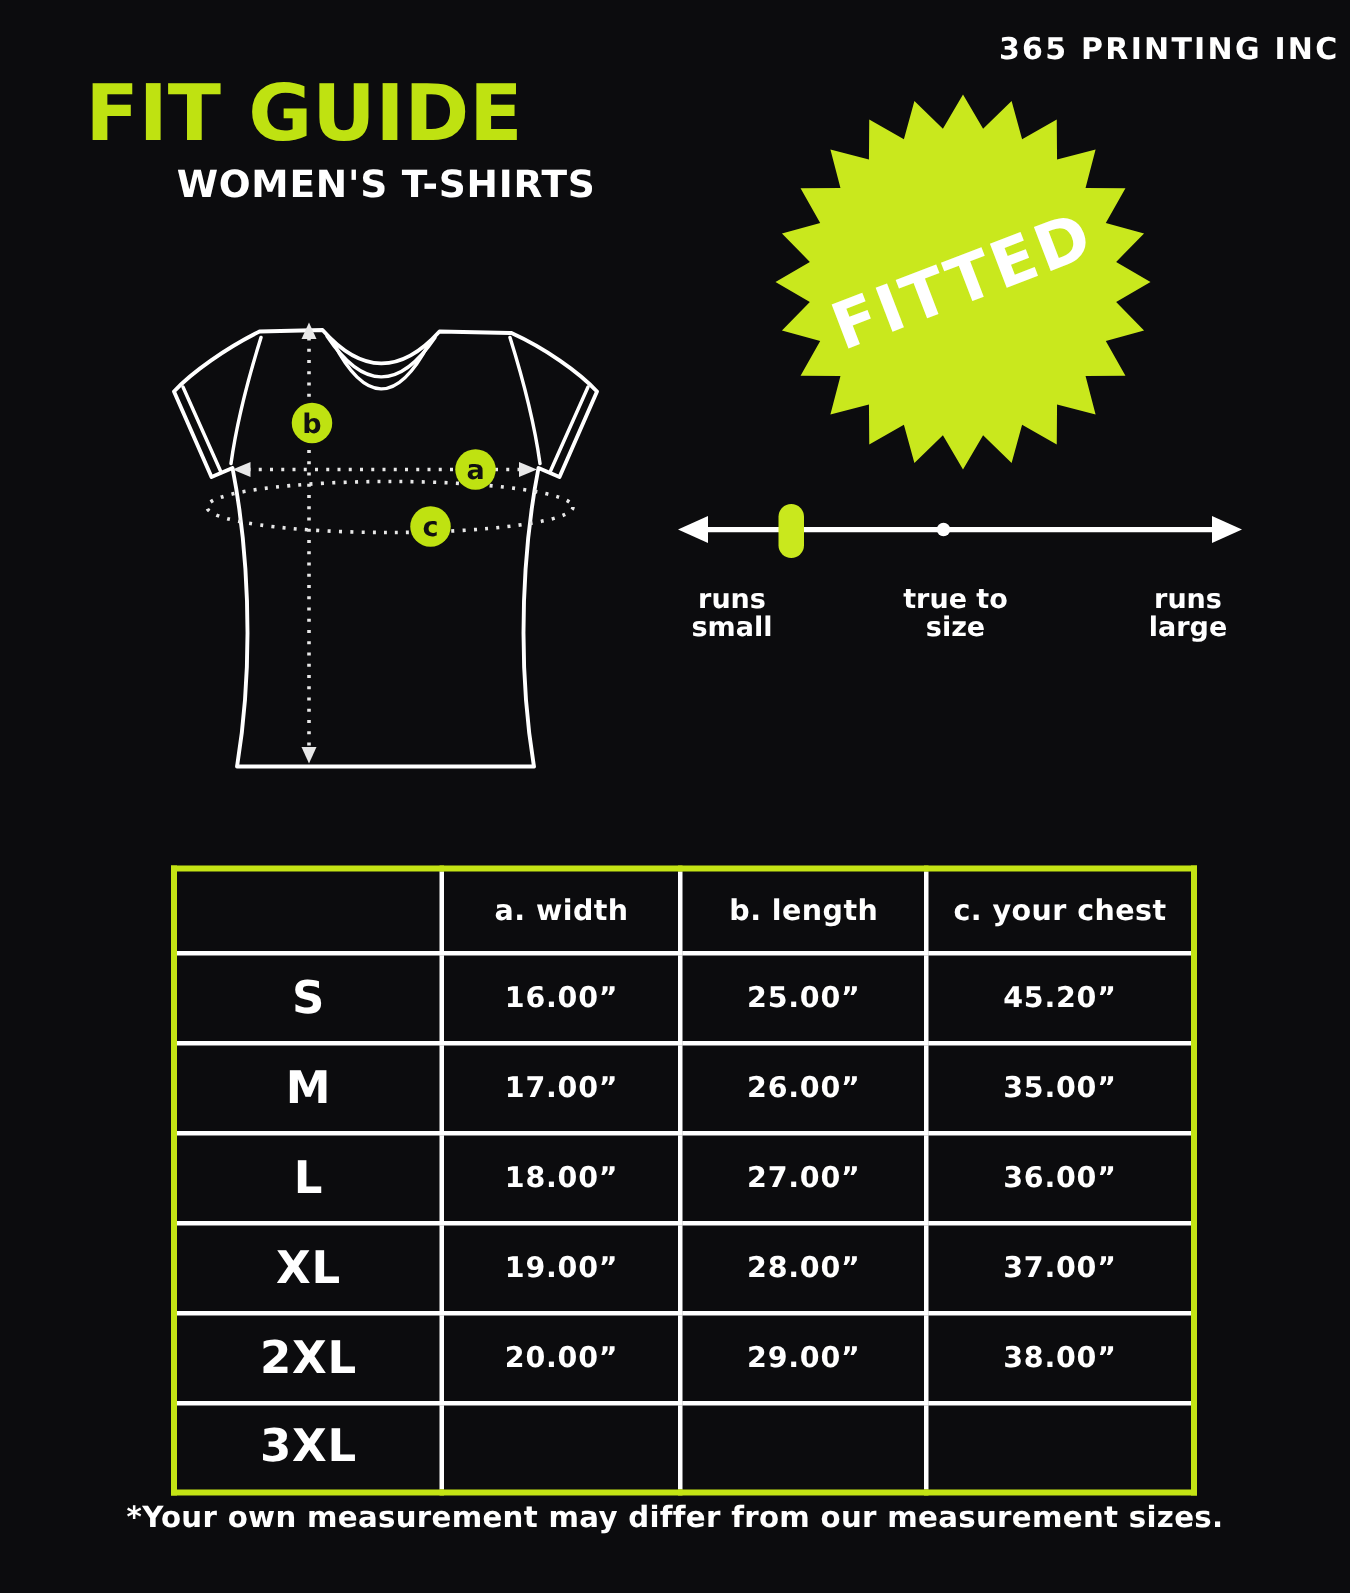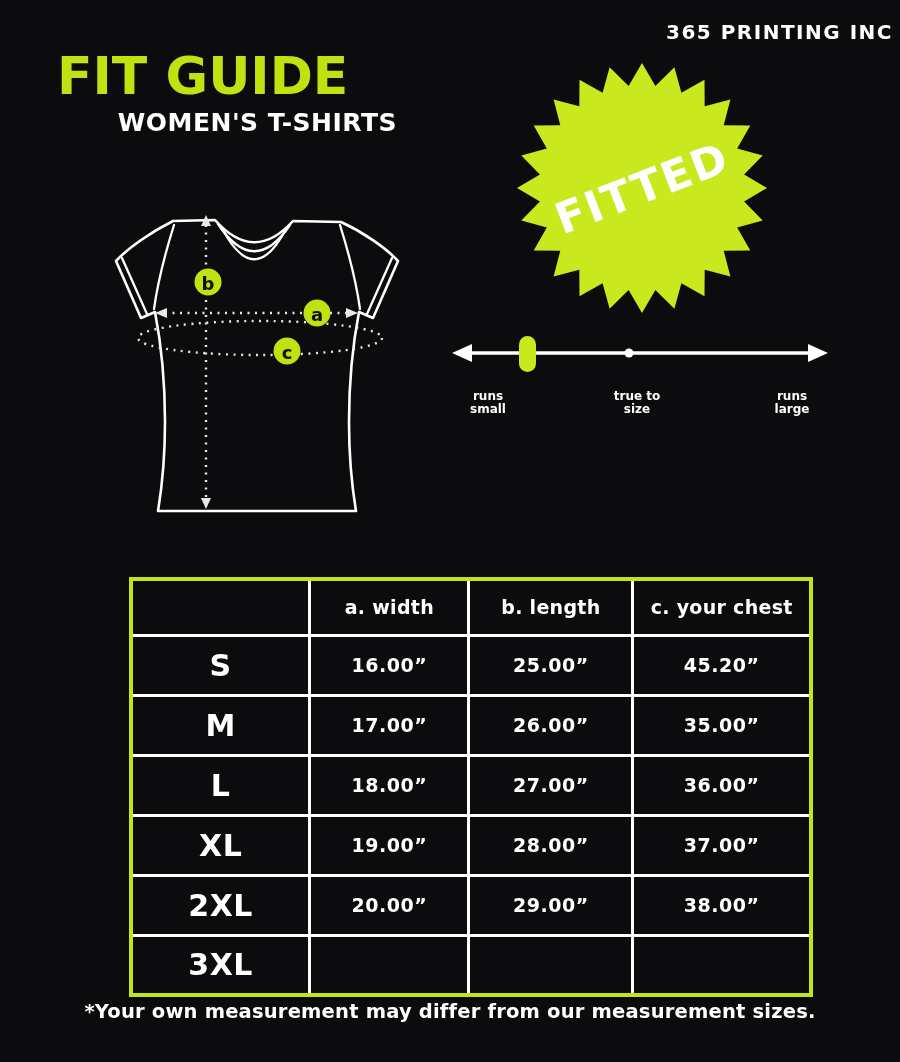--- a/index.html
+++ b/index.html
@@ -29,27 +29,27 @@
   
   .badge-svg{left:512px;top:58px;width:260px;height:260px;}
   .badge-text{font-size:43px;font-weight:bold;letter-spacing:2px;}
 
   
   .shirt-svg{left:108px;top:198px;width:300px;height:325px;}
   .marker-letter{font-size:18px;font-weight:bold;}
 
   
   .scale-svg{left:450px;top:335px;width:380px;height:42px;}
-  .scale-label{top:390px;font-size:12px;font-weight:bold;line-height:1.08;text-align:center;}
+  .scale-label{top:390px;font-size:18px;font-weight:bold;line-height:1.08;text-align:center;}
   .lbl-small{left:443px;width:90px;}
   .lbl-true{left:587px;width:100px;}
   .lbl-large{left:742px;width:100px;}
 
   
-  .chart-wrap{left:129px;top:577px;width:684px;height:416px;}
+  .chart-wrap{left:114px;top:577px;width:684px;height:416px;}
   table.size-chart{
     width:100%;height:100%;border-collapse:collapse;table-layout:fixed;
     border:4px solid var(--tborder);
   }
   .size-chart th,.size-chart td{
     border:3px solid var(--white);
     text-align:center;vertical-align:middle;
     font-weight:bold;color:var(--white);
     padding:0;
   }

